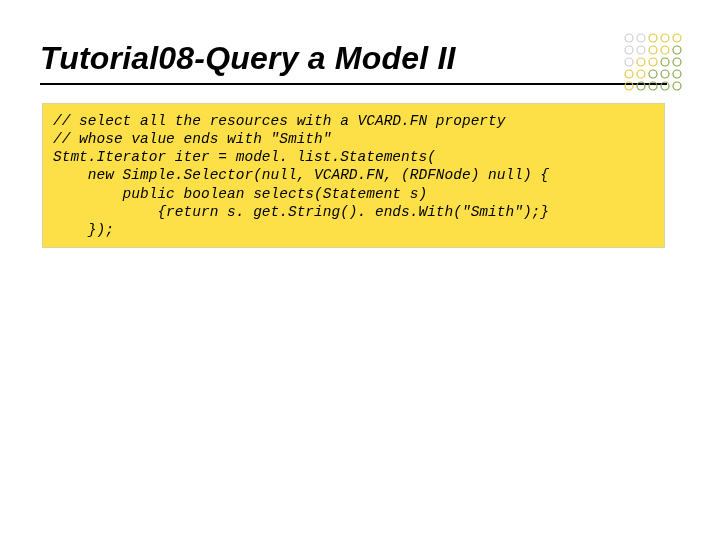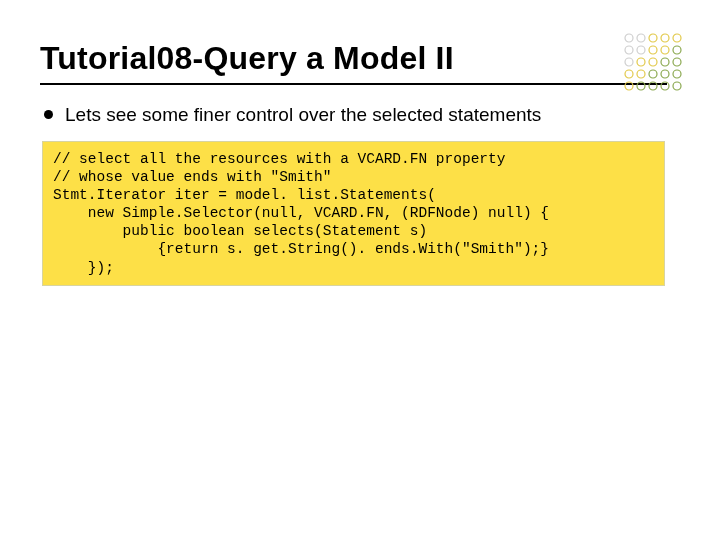--- a/index.html
+++ b/index.html
@@ -1,17 +1,17 @@
 <!DOCTYPE html>
 <html><head>
 <meta charset="utf-8">
 <style>
   * { margin: 0; padding: 0; box-sizing: border-box; }
   html, body { width: 720px; height: 540px; background: #fff; font-family: Arial, Helvetica, sans-serif; color: #000; }
-  .slide { position: relative; width: 707px; height: 540px; padding: 40px 40px 20px 40px; }
+  .slide { position: relative; width: 707px; height: 540px; padding: 40px 40px 20px 40px; font-style: italic; }
   .title-row { display: flex; align-items: center; justify-content: space-between; border-bottom: 2px solid #000; padding-bottom: 6px; margin-bottom: 18px; }
   .title { font-size: 32px; font-weight: bold; letter-spacing: 0.2px; }
   .deco { position: absolute; top: 28px; right: 18px; }
   .deco svg { display: block; }
   .bullet-row { display: flex; align-items: flex-start; gap: 12px; padding: 0 4px 14px 4px; }
   .bullet-dot { width: 9px; height: 9px; background: #000; border-radius: 50%; margin-top: 7px; flex: 0 0 auto; }
   .bullet-text { font-size: 19px; line-height: 1.25; }
   .codebox { background: #fde047; border: 1px solid #d8d4a0; padding: 8px 10px; font-family: "Courier New", Courier, monospace; font-size: 14.5px; line-height: 1.25; white-space: pre; margin: 0 2px; }
   .footer { position: absolute; left: 40px; right: 40px; bottom: 18px; display: flex; justify-content: space-between; font-size: 11px; color: #000; }
 </style>
@@ -49,24 +49,20 @@
           <circle cx="46" cy="58" r="4" stroke="#8aa84f"></circle>
           <circle cx="58" cy="58" r="4" stroke="#8aa84f"></circle>
       </g>
     </svg>
   </div>
 
   <div class="title-row">
     <h1 class="title">Tutorial08-Query a Model II</h1>
   </div>
 
-  <div class="bullet-row">
-    <span class="bullet-dot"></span>
-    <span class="bullet-text">Lets see some finer control over the selected statements</span>
-  </div>
 
   <div class="codebox"><span>// select all the resources with a VCARD.FN property</span>
 <span>// whose value ends with "Smith"</span>
 <span>Stmt.Iterator iter = model. list.Statements(</span>
 <span>    new Simple.Selector(null, VCARD.FN, (RDFNode) null) {</span>
 <span>        public boolean selects(Statement s)</span>
 <span>            {return s. get.String(). ends.With("Smith");}</span>
 <span>    });</span></div>
 
 

